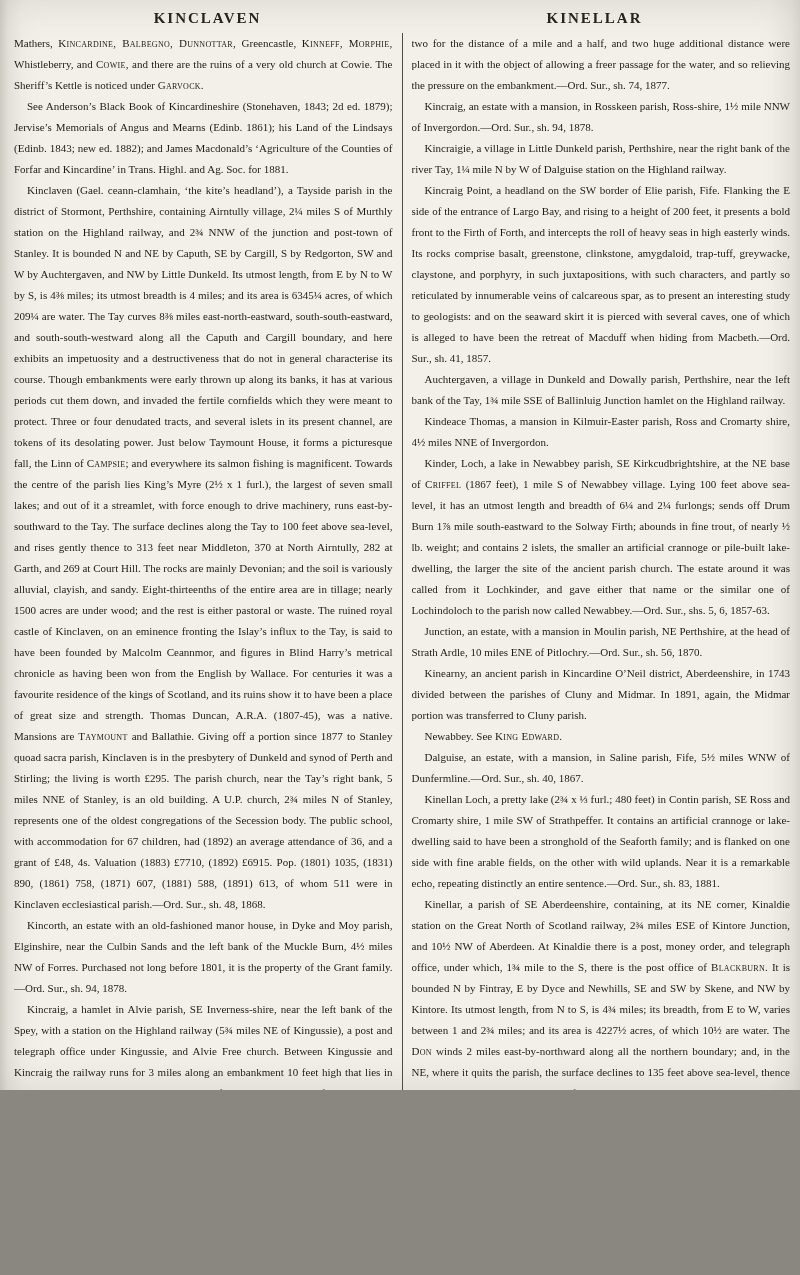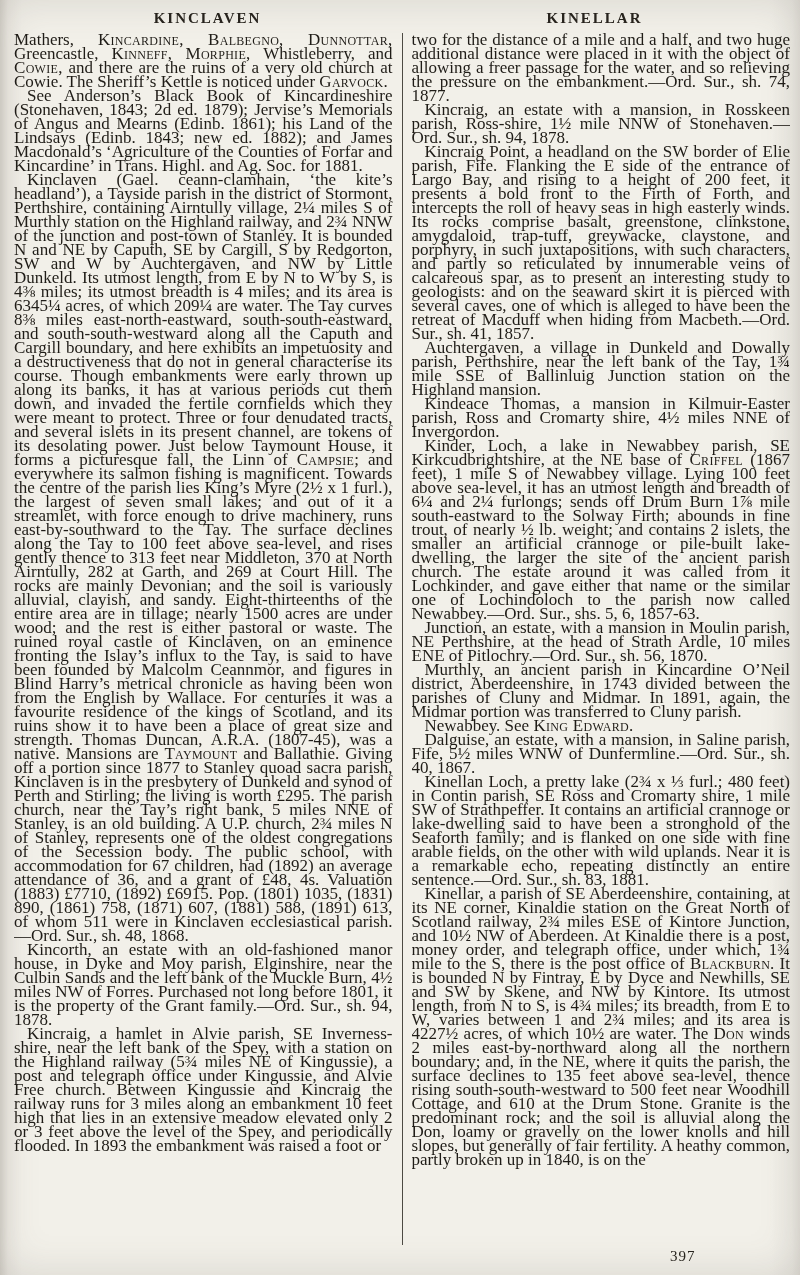--- a/index.html
+++ b/index.html
@@ -1,18 +1,18 @@
 <!DOCTYPE html>
 <html><head>
 <meta charset="utf-8">
 <style>
   html,body{margin:0;padding:0;background:#8a8781;}
   .page{
     position:relative;
-    width:800px;height:1275px;
+    width:800px;height:1090px;
     margin:0 auto;
     background:#f2f0e9;
     background-image:linear-gradient(90deg,#d8d5cd 0,#ece9e2 8px,#f2f0e9 22px,#f2f0e9 770px,#eceae3 792px,#e4e1da 800px);
     box-shadow:inset 0 0 40px rgba(90,85,75,.18);
     font-family:"Liberation Serif","DejaVu Serif",serif;
     color:#211e19;
     overflow:hidden;
   }
   .running-heads{
     display:flex;
@@ -24,21 +24,21 @@
     color:#27231d;
   }
   .columns{
     display:flex;
     padding:2px 10px 0 14px;
     height:1212px;
     overflow:hidden;
   }
   .column{flex:1;overflow:hidden;}
   .col-text{
-    font-size:17px;line-height:14px;
+    font-size:11px;line-height:21px;
     text-align:justify;
     color:#1f1c17;
   }
   .rule{
     width:1px;background:#4d4a43;
     margin:0 9px 0 9px;
   }
   .para{margin:0;}
   .para.indent{text-indent:13px;}
   .run-n{}
@@ -67,27 +67,28 @@
           <p class="para indent"><span class="run-n">See Anderson’s </span><span class="run-i">Black Book of Kincardineshire</span><span class="run-n"> (Stonehaven, 1843; 2d ed. 1879); Jervise’s </span><span class="run-i">Memorials of Angus and Mearns</span><span class="run-n"> (Edinb. 1861); his </span><span class="run-i">Land of the Lindsays</span><span class="run-n"> (Edinb. 1843; new ed. 1882); and James Macdonald’s ‘Agriculture of the Counties of Forfar and Kincardine’ in </span><span class="run-i">Trans. Highl. and Ag. Soc.</span><span class="run-n"> for 1881.</span></p>
           <p class="para indent"><span class="run-b">Kinclaven</span><span class="run-n"> (Gael. </span><span class="run-i">ceann-clamhain</span><span class="run-n">, ‘the kite’s headland’), a Tayside parish in the district of Stormont, Perthshire, containing Airntully village, 2¼ miles S of Murthly station on the Highland railway, and 2¾ NNW of the junction and post-town of Stanley. It is bounded N and NE by Caputh, SE by Cargill, S by Redgorton, SW and W by Auchtergaven, and NW by Little Dunkeld. Its utmost length, from E by N to W by S, is 4⅜ miles; its utmost breadth is 4 miles; and its area is 6345¼ acres, of which 209¼ are water. The Tay curves 8⅜ miles east-north-eastward, south-south-eastward, and south-south-westward along all the Caputh and Cargill boundary, and here exhibits an impetuosity and a destructiveness that do not in general characterise its course. Though embankments were early thrown up along its banks, it has at various periods cut them down, and invaded the fertile cornfields which they were meant to protect. Three or four denudated tracts, and several islets in its present channel, are tokens of its desolating power. Just below Taymount House, it forms a picturesque fall, the Linn of </span><span class="run-sc">Campsie</span><span class="run-n">; and everywhere its salmon fishing is magnificent. Towards the centre of the parish lies King’s Myre (2½ x 1 furl.), the largest of seven small lakes; and out of it a streamlet, with force enough to drive machinery, runs east-by-southward to the Tay. The surface declines along the Tay to 100 feet above sea-level, and rises gently thence to 313 feet near Middleton, 370 at North Airntully, 282 at Garth, and 269 at Court Hill. The rocks are mainly Devonian; and the soil is variously alluvial, clayish, and sandy. Eight-thirteenths of the entire area are in tillage; nearly 1500 acres are under wood; and the rest is either pastoral or waste. The ruined royal castle of Kinclaven, on an eminence fronting the Islay’s influx to the Tay, is said to have been founded by Malcolm Ceannmor, and figures in Blind Harry’s metrical chronicle as having been won from the English by Wallace. For centuries it was a favourite residence of the kings of Scotland, and its ruins show it to have been a place of great size and strength. Thomas Duncan, A.R.A. (1807-45), was a native. Mansions are </span><span class="run-sc">Taymount</span><span class="run-n"> and Ballathie. Giving off a portion since 1877 to Stanley </span><span class="run-i">quoad sacra</span><span class="run-n"> parish, Kinclaven is in the presbytery of Dunkeld and synod of Perth and Stirling; the living is worth £295. The parish church, near the Tay’s right bank, 5 miles NNE of Stanley, is an old building. A U.P. church, 2¾ miles N of Stanley, represents one of the oldest congregations of the Secession body. The public school, with accommodation for 67 children, had (1892) an average attendance of 36, and a grant of £48, 4s. Valuation (1883) £7710, (1892) £6915. Pop. (1801) 1035, (1831) 890, (1861) 758, (1871) 607, (1881) 588, (1891) 613, of whom 511 were in Kinclaven ecclesiastical parish.—</span><span class="run-i">Ord. Sur.</span><span class="run-n">, sh. 48, 1868.</span></p>
           <p class="para indent"><span class="run-b">Kincorth</span><span class="run-n">, an estate with an old-fashioned manor house, in Dyke and Moy parish, Elginshire, near the Culbin Sands and the left bank of the Muckle Burn, 4½ miles NW of Forres. Purchased not long before 1801, it is the property of the Grant family.—</span><span class="run-i">Ord. Sur.</span><span class="run-n">, sh. 94, 1878.</span></p>
           <p class="para indent"><span class="run-b">Kincraig</span><span class="run-n">, a hamlet in Alvie parish, SE Inverness-shire, near the left bank of the Spey, with a station on the Highland railway (5¾ miles NE of Kingussie), a post and telegraph office under Kingussie, and Alvie Free church. Between Kingussie and Kincraig the railway runs for 3 miles along an embankment 10 feet high that lies in an extensive meadow elevated only 2 or 3 feet above the level of the Spey, and periodically flooded. In 1893 the embankment was raised a foot or</span></p>
         </div>
     </div>
     <div class="rule"></div>
     <div class="column">
       <div class="col-text">
           <p class="para"><span class="run-n">two for the distance of a mile and a half, and two huge additional distance were placed in it with the object of allowing a freer passage for the water, and so relieving the pressure on the embankment.—</span><span class="run-i">Ord. Sur.</span><span class="run-n">, sh. 74, 1877.</span></p>
-          <p class="para indent"><span class="run-b">Kincraig</span><span class="run-n">, an estate with a mansion, in Rosskeen parish, Ross-shire, 1½ mile NNW of Stonehaven.—</span><span class="run-i">Ord. Sur.</span><span class="run-n">, sh. 94, 1878.</span></p>
+          <p class="para indent"><span class="run-b">Kincraig</span><span class="run-n">, an estate with a mansion, in Rosskeen parish, Ross-shire, 1½ mile NNW of Invergordon.—</span><span class="run-i">Ord. Sur.</span><span class="run-n">, sh. 94, 1878.</span></p>
+          <p class="para indent"><span class="run-b">Kincraigie</span><span class="run-n">, a village in Little Dunkeld parish, Perthshire, near the right bank of the river Tay, 1¼ mile N by W of Dalguise station on the Highland railway.</span></p>
           <p class="para indent"><span class="run-b">Kincraig Point</span><span class="run-n">, a headland on the SW border of Elie parish, Fife. Flanking the E side of the entrance of Largo Bay, and rising to a height of 200 feet, it presents a bold front to the Firth of Forth, and intercepts the roll of heavy seas in high easterly winds. Its rocks comprise basalt, greenstone, clinkstone, amygdaloid, trap-tuff, greywacke, claystone, and porphyry, in such juxtapositions, with such characters, and partly so reticulated by innumerable veins of calcareous spar, as to present an interesting study to geologists: and on the seaward skirt it is pierced with several caves, one of which is alleged to have been the retreat of Macduff when hiding from Macbeth.—</span><span class="run-i">Ord. Sur.</span><span class="run-n">, sh. 41, 1857.</span></p>
-          <p class="para indent"><span class="run-b">Auchtergaven</span><span class="run-n">, a village in Dunkeld and Dowally parish, Perthshire, near the left bank of the Tay, 1¾ mile SSE of Ballinluig Junction station on the Highland mansion.</span></p>
+          <p class="para indent"><span class="run-b">Auchtergaven</span><span class="run-n">, a village in Dunkeld and Dowally parish, Perthshire, near the left bank of the Tay, 1¾ mile SSE of Ballinluig Junction hamlet on the Highland railway.</span></p>
           <p class="para indent"><span class="run-b">Kindeace Thomas</span><span class="run-n">, a mansion in Kilmuir-Easter parish, Ross and Cromarty shire, 4½ miles NNE of Invergordon.</span></p>
           <p class="para indent"><span class="run-b">Kinder, Loch</span><span class="run-n">, a lake in Newabbey parish, SE Kirkcudbrightshire, at the NE base of </span><span class="run-sc">Criffel</span><span class="run-n"> (1867 feet), 1 mile S of Newabbey village. Lying 100 feet above sea-level, it has an utmost length and breadth of 6¼ and 2¼ furlongs; sends off Drum Burn 1⅞ mile south-eastward to the Solway Firth; abounds in fine trout, of nearly ½ lb. weight; and contains 2 islets, the smaller an artificial crannoge or pile-built lake-dwelling, the larger the site of the ancient parish church. The estate around it was called from it Lochkinder, and gave either that name or the similar one of Lochindoloch to the parish now called Newabbey.—</span><span class="run-i">Ord. Sur.</span><span class="run-n">, shs. 5, 6, 1857-63.</span></p>
           <p class="para indent"><span class="run-b">Junction</span><span class="run-n">, an estate, with a mansion in Moulin parish, NE Perthshire, at the head of Strath Ardle, 10 miles ENE of Pitlochry.—</span><span class="run-i">Ord. Sur.</span><span class="run-n">, sh. 56, 1870.</span></p>
-          <p class="para indent"><span class="run-b">Murthly</span><span class="run-n">, an ancient parish in Kincardine O’Neil district, Aberdeenshire, in 1743 divided between the parishes of Cluny and Midmar. In 1891, again, the Midmar portion was transferred to Cluny parish.</span></p>
+          <p class="para indent"><span class="run-b">Kinearny</span><span class="run-n">, an ancient parish in Kincardine O’Neil district, Aberdeenshire, in 1743 divided between the parishes of Cluny and Midmar. In 1891, again, the Midmar portion was transferred to Cluny parish.</span></p>
           <p class="para indent"><span class="run-b">Newabbey.</span><span class="run-n"> See </span><span class="run-sc">King Edward</span><span class="run-n">.</span></p>
           <p class="para indent"><span class="run-b">Dalguise</span><span class="run-n">, an estate, with a mansion, in Saline parish, Fife, 5½ miles WNW of Dunfermline.—</span><span class="run-i">Ord. Sur.</span><span class="run-n">, sh. 40, 1867.</span></p>
           <p class="para indent"><span class="run-b">Kinellan Loch</span><span class="run-n">, a pretty lake (2¾ x ⅓ furl.; 480 feet) in Contin parish, SE Ross and Cromarty shire, 1 mile SW of Strathpeffer. It contains an artificial crannoge or lake-dwelling said to have been a stronghold of the Seaforth family; and is flanked on one side with fine arable fields, on the other with wild uplands. Near it is a remarkable echo, repeating distinctly an entire sentence.—</span><span class="run-i">Ord. Sur.</span><span class="run-n">, sh. 83, 1881.</span></p>
           <p class="para indent"><span class="run-b">Kinellar</span><span class="run-n">, a parish of SE Aberdeenshire, containing, at its NE corner, Kinaldie station on the Great North of Scotland railway, 2¾ miles ESE of Kintore Junction, and 10½ NW of Aberdeen. At Kinaldie there is a post, money order, and telegraph office, under which, 1¾ mile to the S, there is the post office of </span><span class="run-sc">Blackburn</span><span class="run-n">. It is bounded N by Fintray, E by Dyce and Newhills, SE and SW by Skene, and NW by Kintore. Its utmost length, from N to S, is 4¾ miles; its breadth, from E to W, varies between 1 and 2¾ miles; and its area is 4227½ acres, of which 10½ are water. The </span><span class="run-sc">Don</span><span class="run-n"> winds 2 miles east-by-northward along all the northern boundary; and, in the NE, where it quits the parish, the surface declines to 135 feet above sea-level, thence rising south-south-westward to 500 feet near Woodhill Cottage, and 610 at the Drum Stone. Granite is the predominant rock; and the soil is alluvial along the Don, loamy or gravelly on the lower knolls and hill slopes, but generally of fair fertility. A heathy common, partly broken up in 1840, is on the</span></p>
         </div>
     </div>
   </div>
   <div class="page-number">397</div>
 </div>
 

